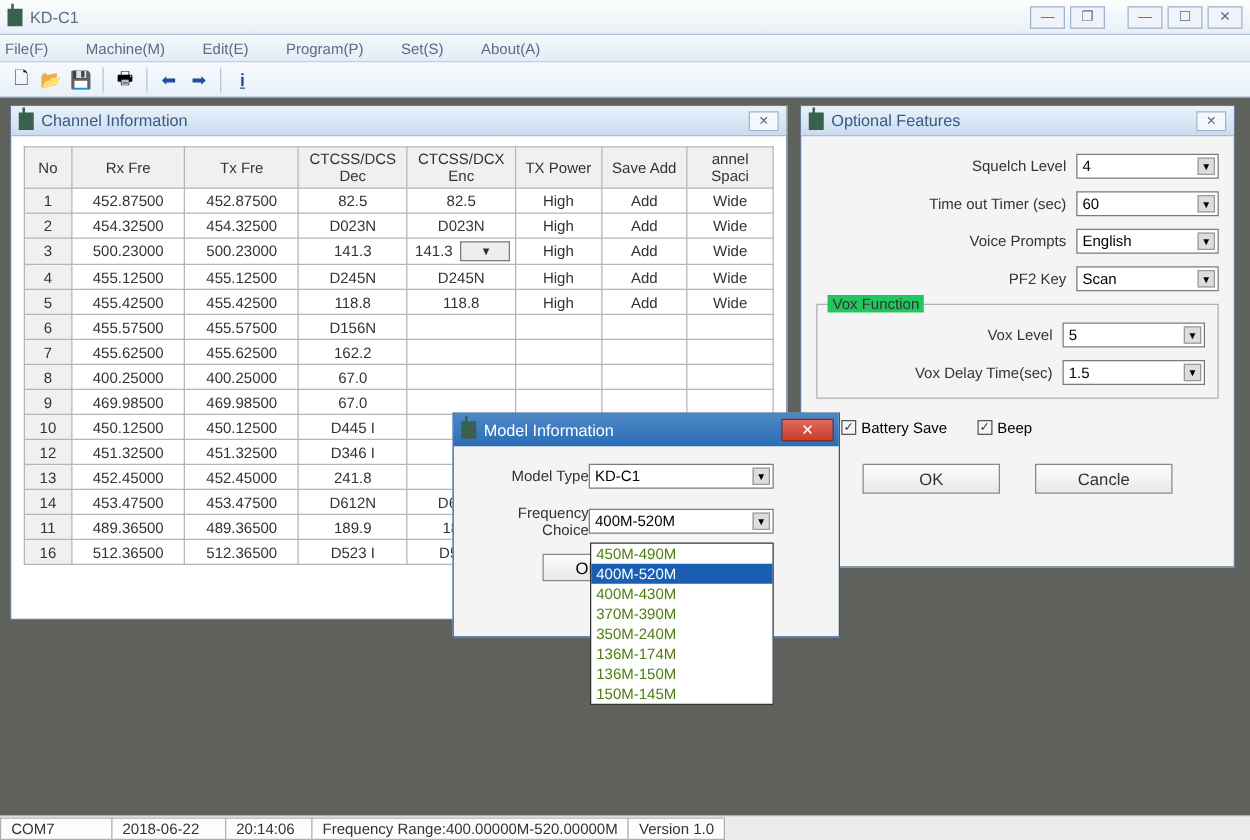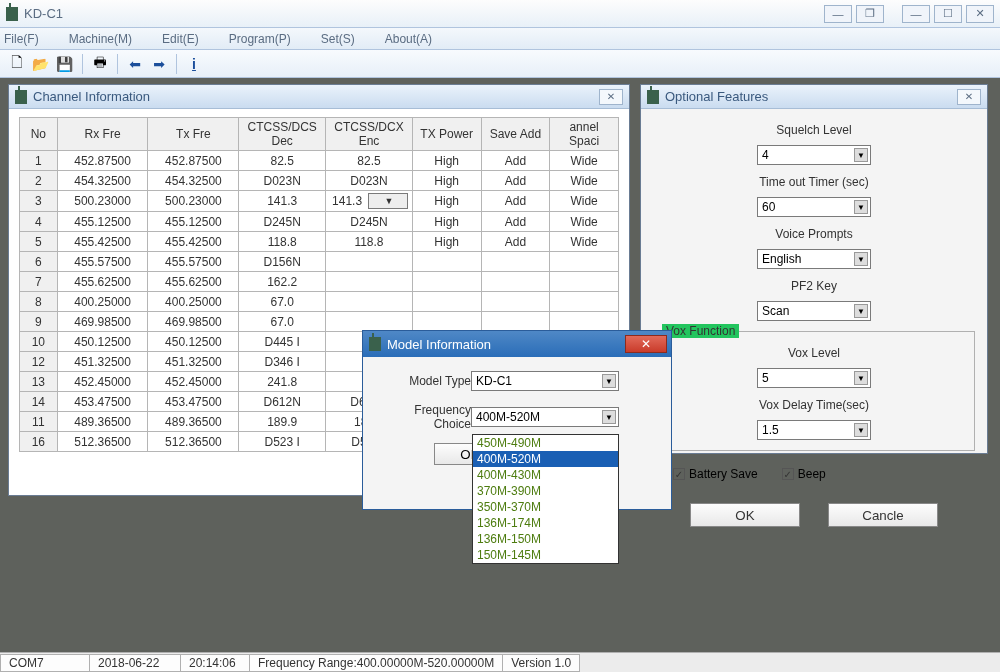--- a/index.html
+++ b/index.html
@@ -102,21 +102,21 @@
 .enc-sel .dd {
   width:16px; height:16px;
   border:1px solid #7a7a7a;
   background:#eee;
   display:flex; align-items:center; justify-content:center;
   font-size:9px;
 }
 
 .opt-win { left:640px; top:6px; width:348px; height:370px; background:#f4f4f4;}
 .opt-body { padding:14px 12px; }
-.opt-row { display:flex; align-items:center; justify-content:flex-end; gap:8px; margin-bottom:10px;flex-direction:column;}
+.opt-row { display:flex; align-items:center; justify-content:flex-end; gap:8px; margin-bottom:10px;}
 .opt-row label { color:#333; }
 .opt-row .field {
   width:114px; height:20px;
   border:1px solid #7a7a7a;
   background:#fff;
   display:flex; align-items:center; justify-content:space-between;
   padding:0 2px 0 4px;
 }
 .opt-row .field .dd { width:14px; height:14px; background:#ddd; border:1px solid #999; display:flex;align-items:center;justify-content:center;font-size:8px;}
 .group-box {
@@ -540,21 +540,21 @@
         <button style="visibility:hidden">Cancle</button>
       </div>
     </div>
   </div>
 
   <div class="dropdown" id="freq-dd">
       <div>450M-490M</div>
       <div class="sel">400M-520M</div>
       <div>400M-430M</div>
       <div>370M-390M</div>
-      <div>350M-370M</div>
+      <div>350M-240M</div>
       <div>136M-174M</div>
       <div>136M-150M</div>
       <div>150M-145M</div>
     </div>
 
 </div>
 
 <div class="statusbar">
   <div class="cell" style="width:90px">COM7</div>
   <div class="cell" style="width:92px">2018-06-22</div>

